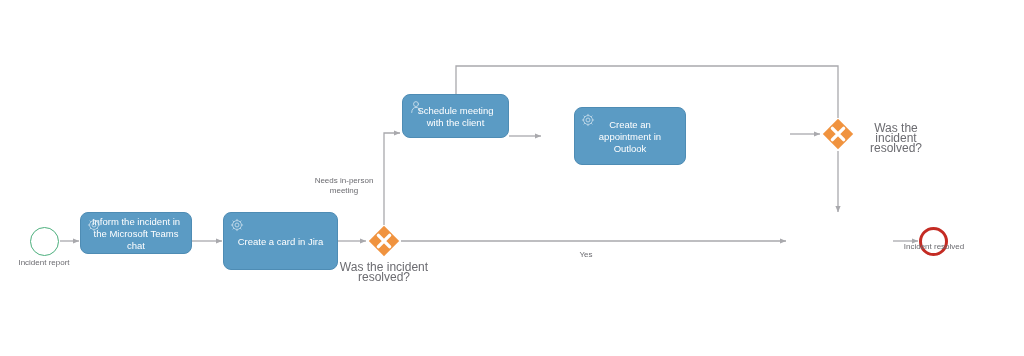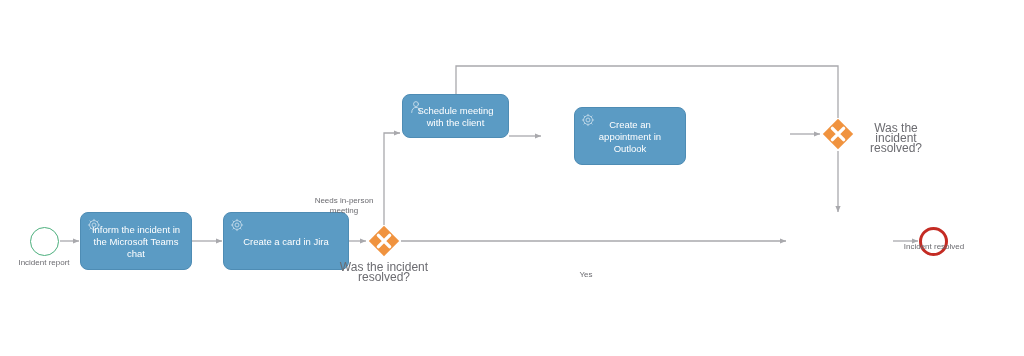--- a/index.html
+++ b/index.html
@@ -92,21 +92,20 @@
     text-align: center;
   }
   
   .edge-label {
     position: absolute;
     color: #6b6b70;
     font-size: 8px;
     line-height: 10px;
     text-align: center;
     white-space: nowrap;
-    margin-top: 20px;
   }
 </style>
 </head>
 <body>
 
 <div id="diagram-canvas">
 
   <svg id="edge-layer" viewBox="0 0 1024 356" xmlns="http://www.w3.org/2000/svg">
     <defs>
       <marker id="arrow" markerWidth="7" markerHeight="7" refX="6" refY="3.0" orient="auto" markerUnits="userSpaceOnUse">
@@ -135,33 +134,33 @@
 
       <path d="M838,118 L838,66 L456,66 L456,107"></path>
 
       <path d="M893,241 L918,241"></path>
     </g>
   </svg>
 
   <div class="node event start" style="left:30px; top:227px; width:29px; height:29px;"></div>
   <div class="event-label" style="left:-6px; top:258px; width:100px;">Incident report</div>
 
-  <div class="node task" style="left:80px; top:212px; width:112px; height:58px;">
+  <div class="node task" style="left:80px; top:212px; width:112px; height:42px;">
     <span class="task-icon">
       <svg viewBox="0 0 24 24" width="14" height="14" fill="none" stroke="#e8f1f7" stroke-width="1.6">
         <circle cx="12" cy="12" r="3.4"></circle>
         <circle cx="12" cy="12" r="7.6"></circle>
         <path d="M12 1.6 L12 4.4 M12 19.6 L12 22.4 M1.6 12 L4.4 12 M19.6 12 L22.4 12
                  M4.6 4.6 L6.6 6.6 M17.4 17.4 L19.4 19.4 M19.4 4.6 L17.4 6.6 M6.6 17.4 L4.6 19.4"></path>
       </svg>
     </span>
     <span class="task-label">Inform the incident in the Microsoft Teams chat</span>
   </div>
 
-  <div class="node task" style="left:223px; top:212px; width:126px; height:58px;align-items:center;">
+  <div class="node task" style="left:223px; top:212px; width:115px; height:58px;align-items:center;">
     <span class="task-icon">
       <svg viewBox="0 0 24 24" width="14" height="14" fill="none" stroke="#e8f1f7" stroke-width="1.6">
         <circle cx="12" cy="12" r="3.4"></circle>
         <circle cx="12" cy="12" r="7.6"></circle>
         <path d="M12 1.6 L12 4.4 M12 19.6 L12 22.4 M1.6 12 L4.4 12 M19.6 12 L22.4 12
                  M4.6 4.6 L6.6 6.6 M17.4 17.4 L19.4 19.4 M19.4 4.6 L17.4 6.6 M6.6 17.4 L4.6 19.4"></path>
       </svg>
     </span>
     <span class="task-label">Create a card in Jira</span>
   </div>

